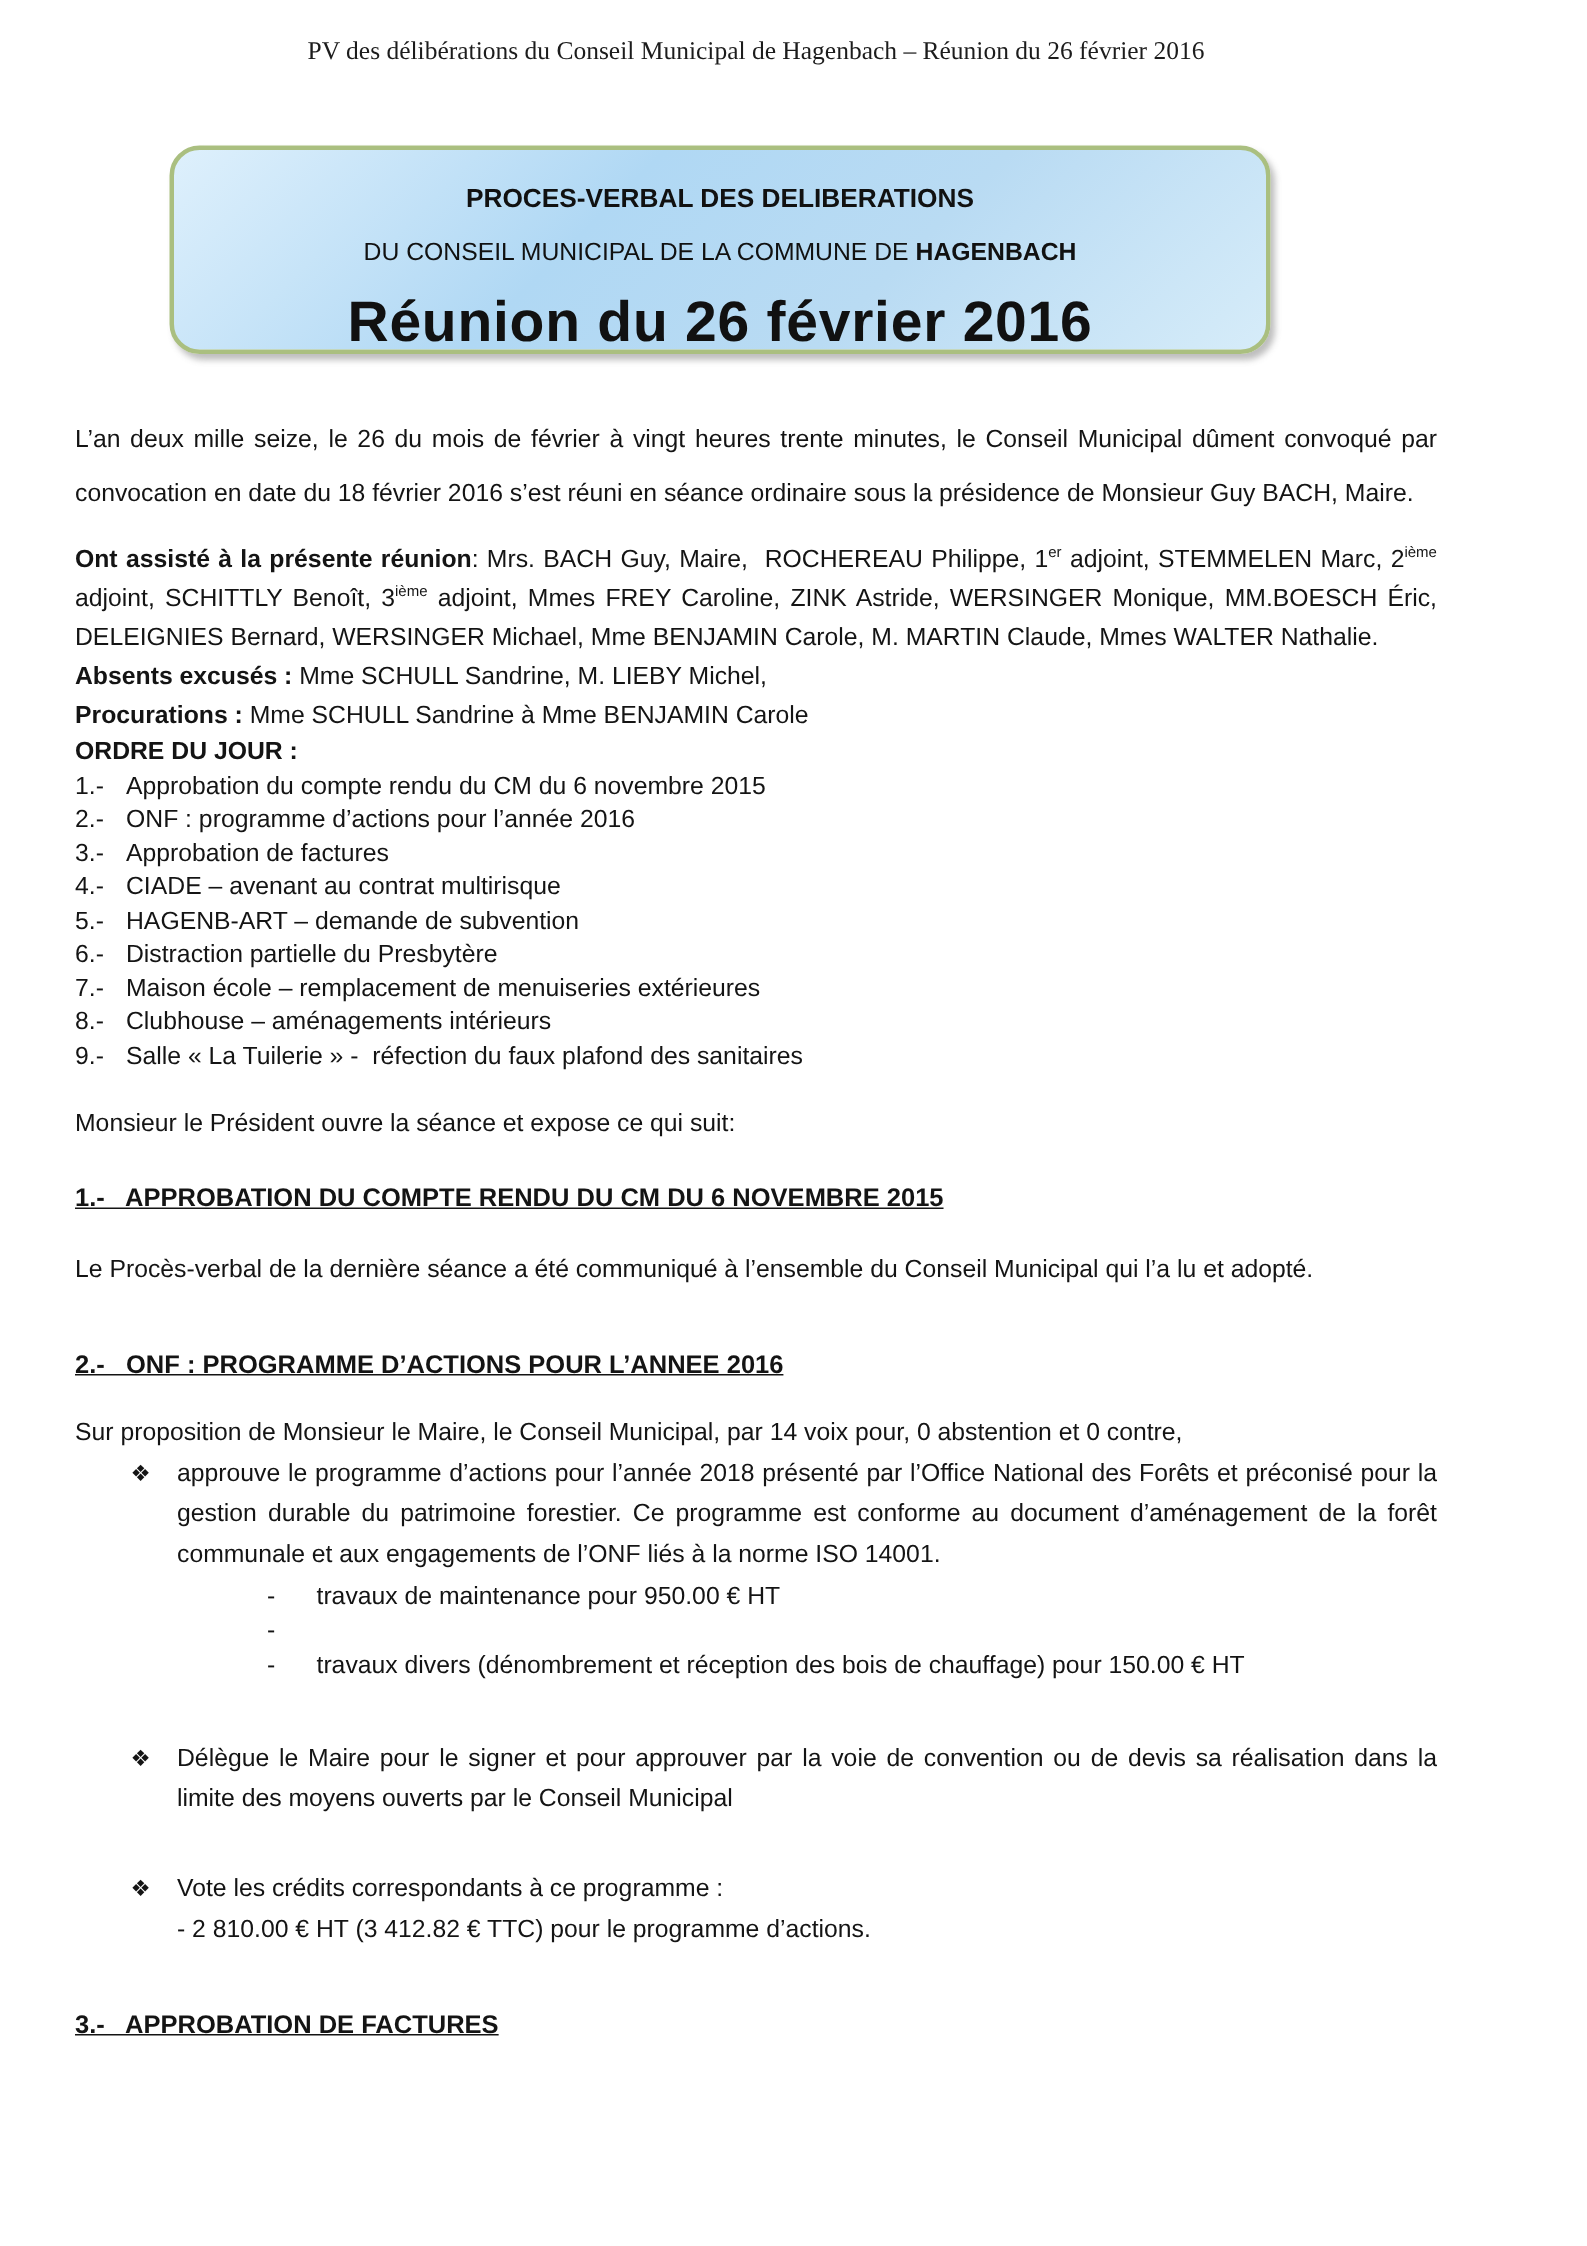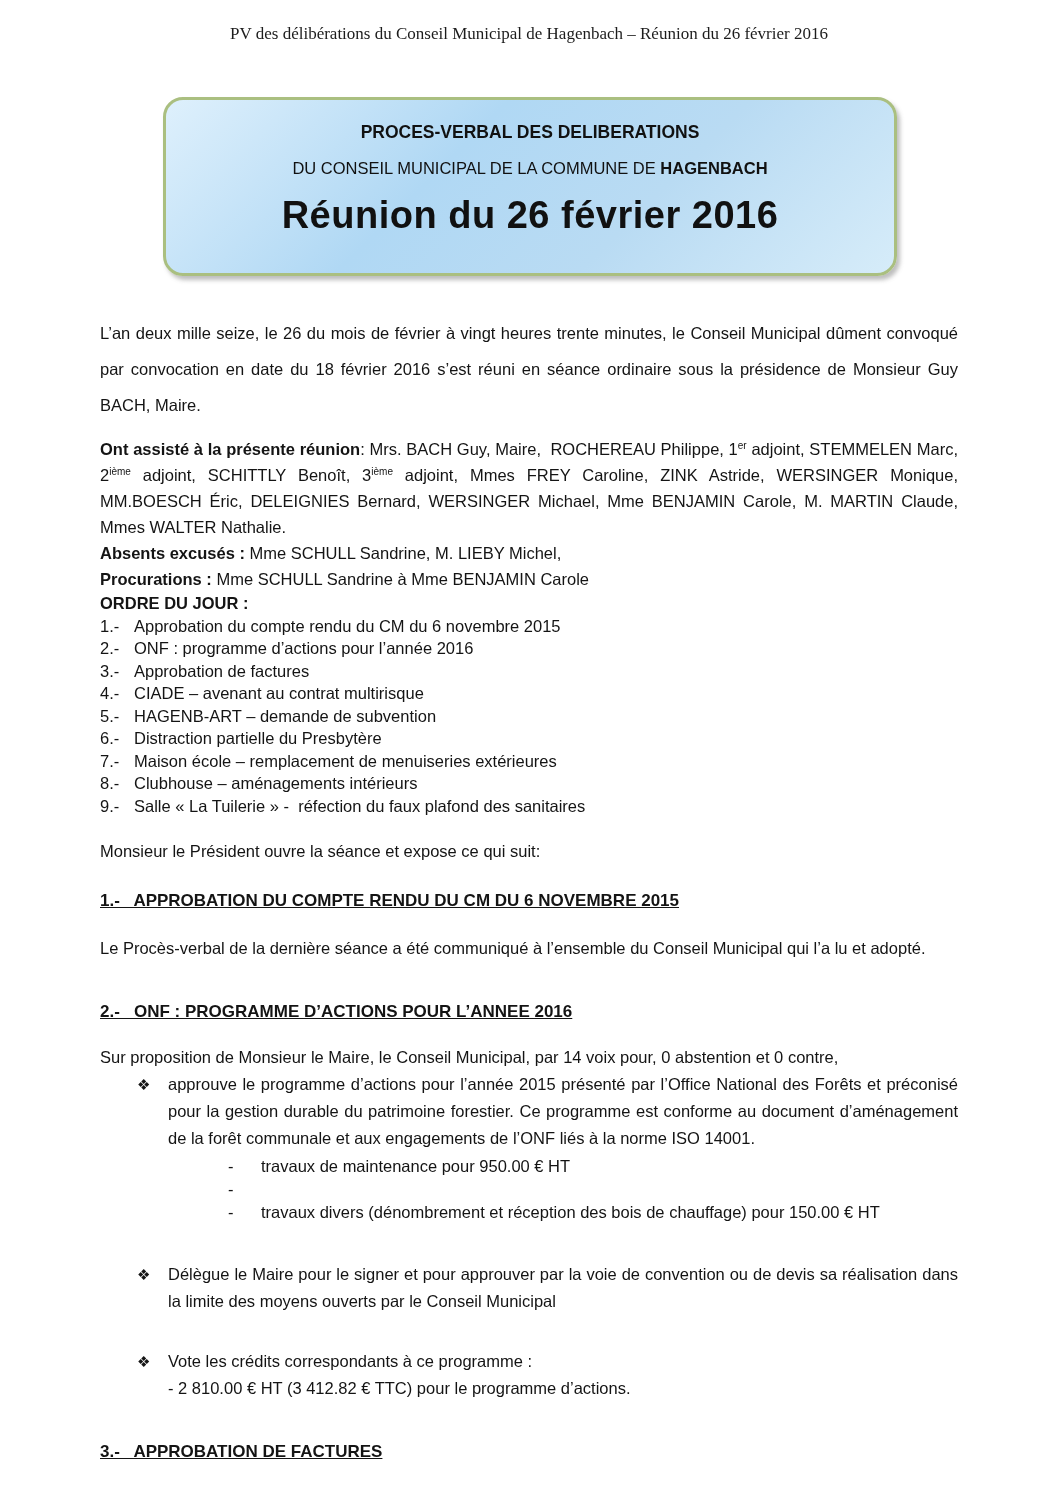--- a/index.html
+++ b/index.html
@@ -2,36 +2,36 @@
 <html><head>
 <meta charset="utf-8">
 <style>
   html,body { margin:0; padding:0; background:#ffffff; }
   .page {
     position:relative;
     width:1058px; height:1497px;
     margin:0 auto;
     background:#ffffff;
     box-sizing:border-box;
-    padding:24px 100px 0 100px;
+    padding:24px 100px 0 50px;
     font-family:"Liberation Sans", sans-serif;
     font-size:16.5px;
     color:#141414;
     overflow:hidden;
   }
   .running-header {
     text-align:center;
     font-family:"Liberation Serif", serif;
     font-size:17px;
     color:#1c1c1c;
     white-space:pre-wrap;
   }
   .title-box {
     box-sizing:border-box;
-    width:734px; height:179px;
+    width:734px; height:139px;
     margin:53px 0 0 63px;
     border:3px solid #aabf80;
     border-radius:20px;
     background:linear-gradient(135deg,#def0fc 0%,#b0d8f4 38%,#b9dbf3 65%,#d6ecf9 100%);
     box-shadow:3px 4px 4px rgba(110,110,110,0.45);
     text-align:center;
   }
   .tb-line1 { padding-top:22px; font-size:17.5px; font-weight:bold; color:#111; }
   .tb-line2 { margin-top:16px; font-size:16.5px; color:#111; }
   .tb-line2 b { font-weight:bold; }
@@ -134,21 +134,21 @@
   <p class="opening">Monsieur le Président ouvre la séance et expose ce qui suit:</p>
 
   <div class="sec-heading">1.-   APPROBATION DU COMPTE RENDU DU CM DU 6 NOVEMBRE 2015</div>
   <p class="sec-body">Le Procès-verbal de la dernière séance a été communiqué à l’ensemble du Conseil Municipal qui l’a lu et adopté.</p>
 
   <div class="sec-heading gap-lg">2.-   ONF : PROGRAMME D’ACTIONS POUR L’ANNEE 2016</div>
   <p class="sec2-intro">Sur proposition de Monsieur le Maire, le Conseil Municipal, par 14 voix pour, 0 abstention et 0 contre,</p>
 
   <div class="bullet-row">
     <span class="bullet-glyph">❖</span>
-    <span class="bullet-text">approuve le programme d’actions pour l’année 2015 présenté par l’Office National des Forêts et préconisé pour la gestion durable du patrimoine forestier. Ce programme est conforme au document d’aménagement de la forêt communale et aux engagements de l’ONF liés à la norme ISO 14001.</span>
+    <span class="bullet-text">approuve le programme d’actions pour l’année 2018 présenté par l’Office National des Forêts et préconisé pour la gestion durable du patrimoine forestier. Ce programme est conforme au document d’aménagement de la forêt communale et aux engagements de l’ONF liés à la norme ISO 14001.</span>
   </div>
   <div class="sub-dash-list">
     <div class="sub-dash-item">
         <span class="dash-glyph">-</span>
         <span>travaux de maintenance pour 950.00 € HT</span>
       </div>
     <div class="sub-dash-item">
         <span class="dash-glyph">-</span>
       </div>
     <div class="sub-dash-item">

